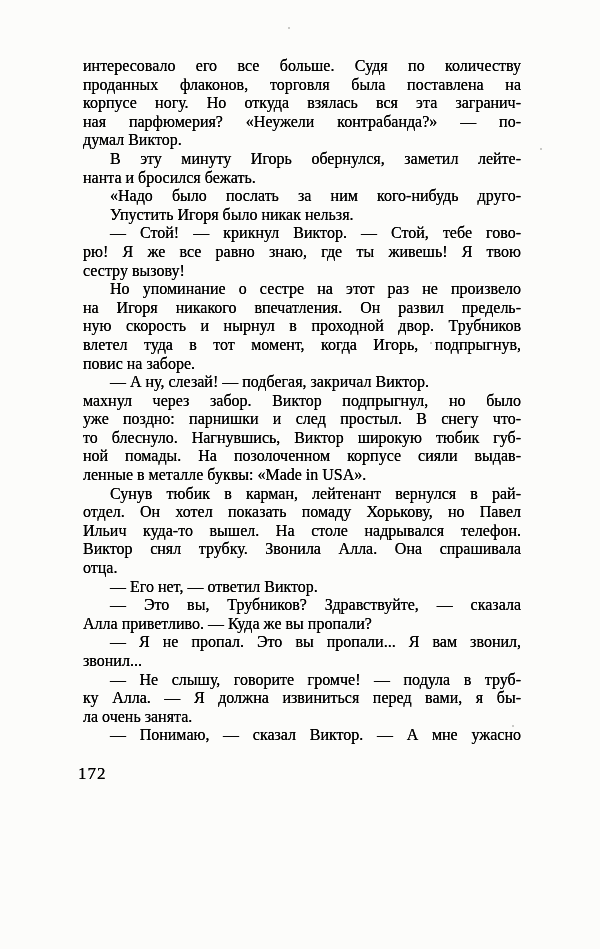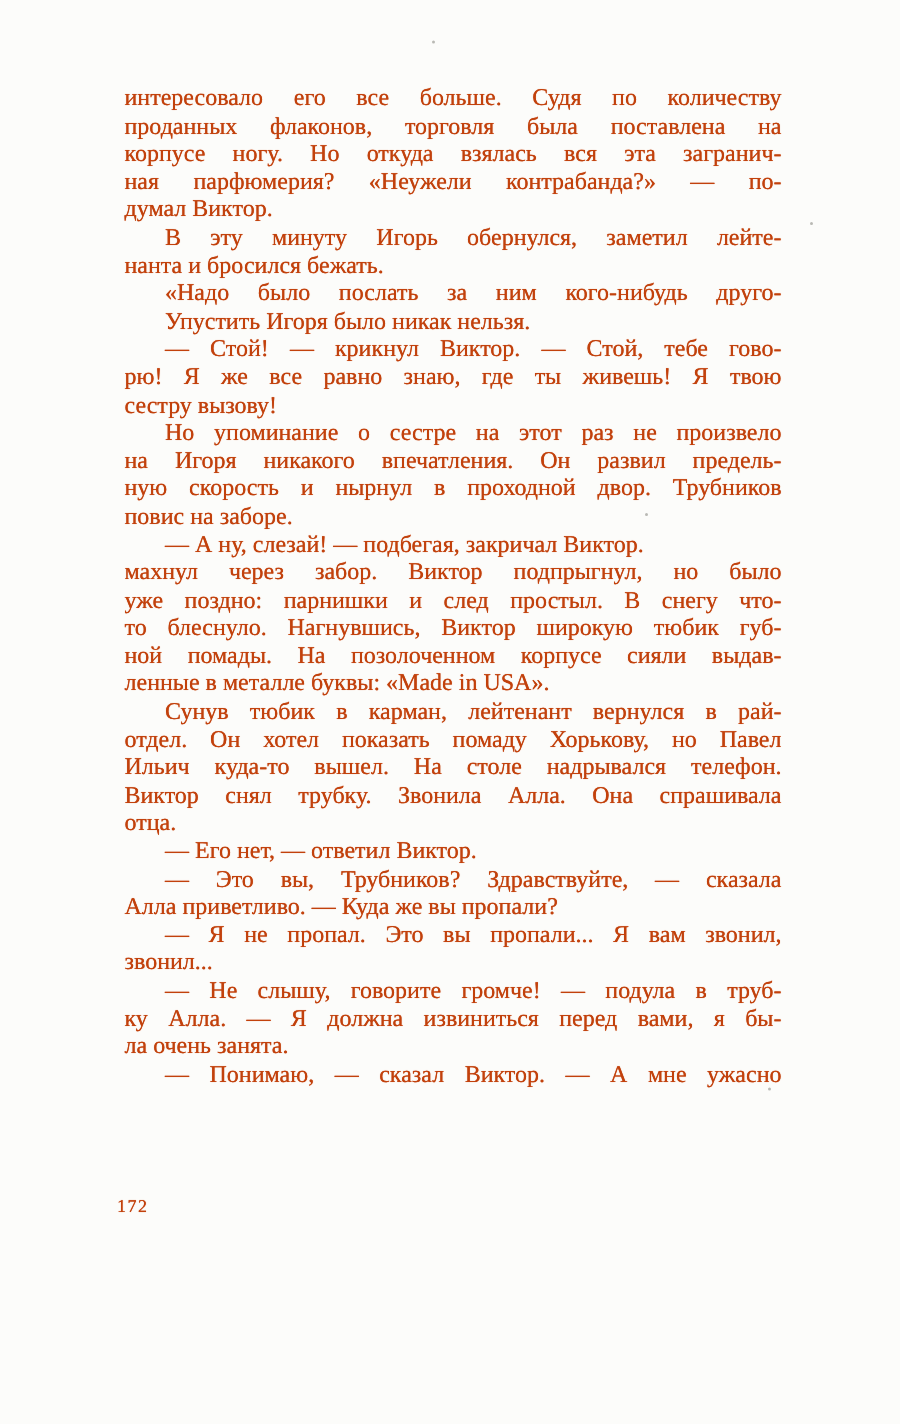--- a/index.html
+++ b/index.html
@@ -7,21 +7,21 @@
     padding: 0;
     background: #f6f6f4;
   }
   .book-page {
     position: relative;
     width: 600px;
     height: 949px;
     background: #fcfcfa;
     overflow: hidden;
     font-family: "Liberation Serif", "DejaVu Serif", serif;
-    color: #c2410c;
+    color: #000000;
   }
   .text-block {
     position: absolute;
     left: 83px;
     top: 57px;
     width: 438px;
     font-size: 16px;
     line-height: 18.6px;
     text-shadow: 0 0 0.45px currentColor; 
   }
@@ -32,22 +32,22 @@
   }
   .line.last {
     text-align-last: left;
   }
   .line.indent {
     text-indent: 27px;
   }
   .page-number {
     position: absolute;
     left: 78px;
-    top: 797px;
-    font-size: 12px;
+    top: 764px;
+    font-size: 17px;
     letter-spacing: 1px;
     text-shadow: 0 0 0.5px currentColor;
   }
   .speck {
     position: absolute;
     border-radius: 50%;
     background: #b9b9b4;
   }
 </style>
 </head>
@@ -63,20 +63,21 @@
       <div class="line indent">В эту минуту Игорь обернулся, заметил лейте-</div>
       <div class="line last">нанта и бросился бежать.</div>
       <div class="line indent">«Надо было послать за ним кого-нибудь друго-</div>
       <div class="line indent last">Упустить Игоря было никак нельзя.</div>
       <div class="line indent">— Стой! — крикнул Виктор. — Стой, тебе гово-</div>
       <div class="line">рю! Я же все равно знаю, где ты живешь! Я твою</div>
       <div class="line last">сестру вызову!</div>
       <div class="line indent">Но упоминание о сестре на этот раз не произвело</div>
       <div class="line">на Игоря никакого впечатления. Он развил предель-</div>
       <div class="line">ную скорость и нырнул в проходной двор. Трубников</div>
+      <div class="line">влетел туда в тот момент, когда Игорь, подпрыгнув,</div>
       <div class="line last">повис на заборе.</div>
       <div class="line indent last">— А ну, слезай! — подбегая, закричал Виктор.</div>
       <div class="line">махнул через забор. Виктор подпрыгнул, но было</div>
       <div class="line">уже поздно: парнишки и след простыл. В снегу что-</div>
       <div class="line">то блеснуло. Нагнувшись, Виктор широкую тюбик губ-</div>
       <div class="line">ной помады. На позолоченном корпусе сияли выдав-</div>
       <div class="line last">ленные в металле буквы: «Made in USA».</div>
       <div class="line indent">Сунув тюбик в карман, лейтенант вернулся в рай-</div>
       <div class="line">отдел. Он хотел показать помаду Хорькову, но Павел</div>
       <div class="line">Ильич куда-то вышел. На столе надрывался телефон.</div>

